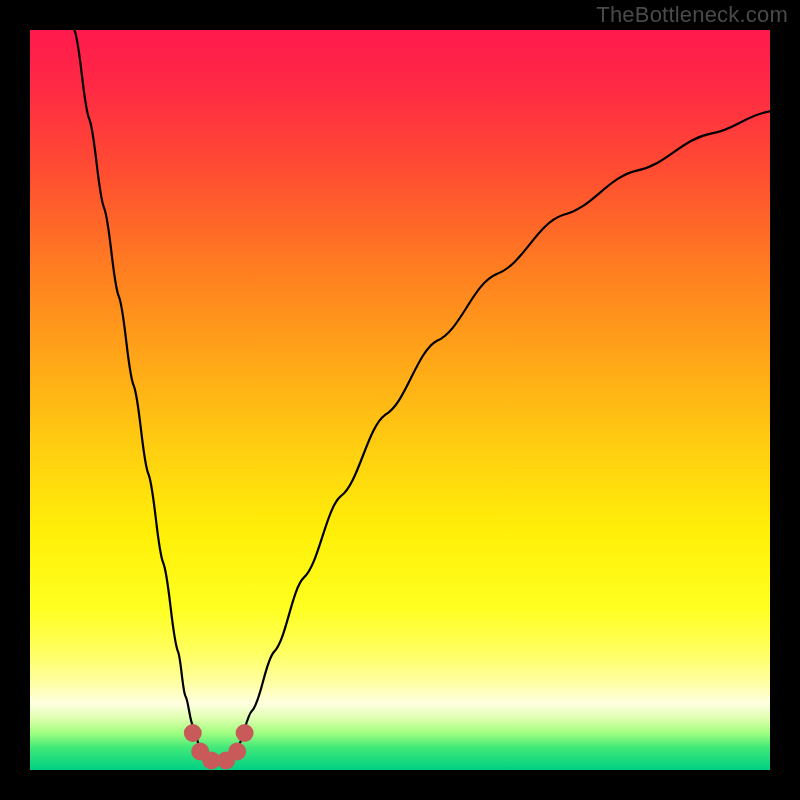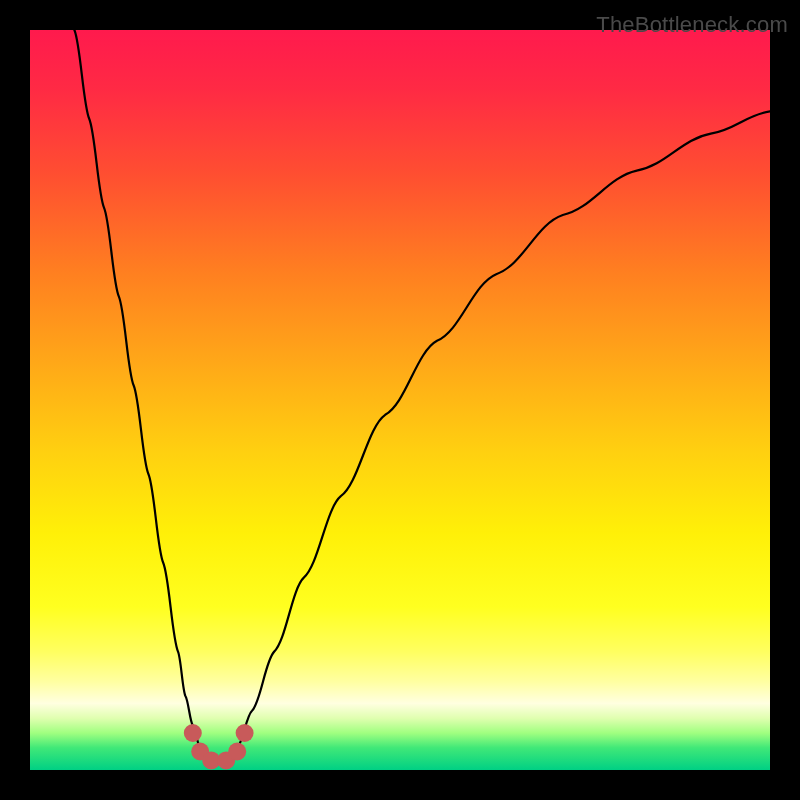--- a/index.html
+++ b/index.html
@@ -30,21 +30,21 @@
       #ffffa0 88%,
       #ffffe0 91%,
       #e0ffb0 93%,
       #a0ff80 95%,
       #40e878 97%,
       #00d084 100%
     );
   }
   .watermark {
     position: absolute;
-    top: 12px;
+    top: 2px;
     right: 12px;
     color: #4a4a4a;
     font-size: 22px;
     font-weight: 500;
     letter-spacing: 0.2px;
     z-index: 5;
   }
   svg.curve {
     position: absolute;
     left: 0;

